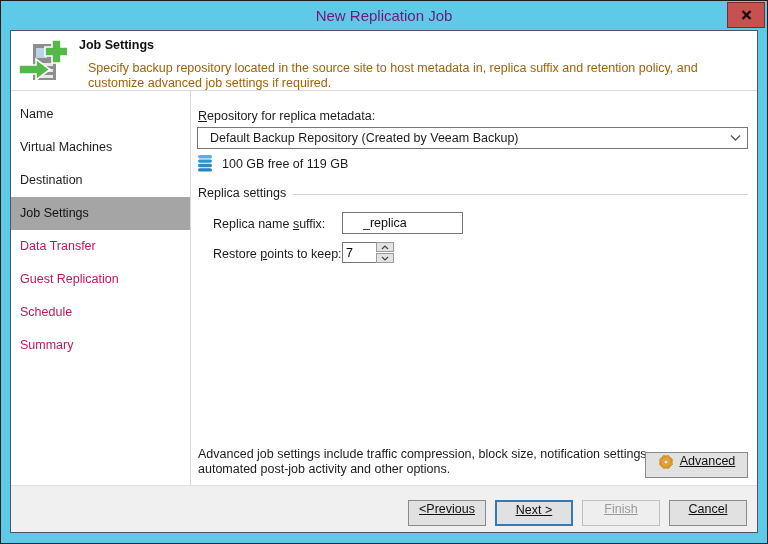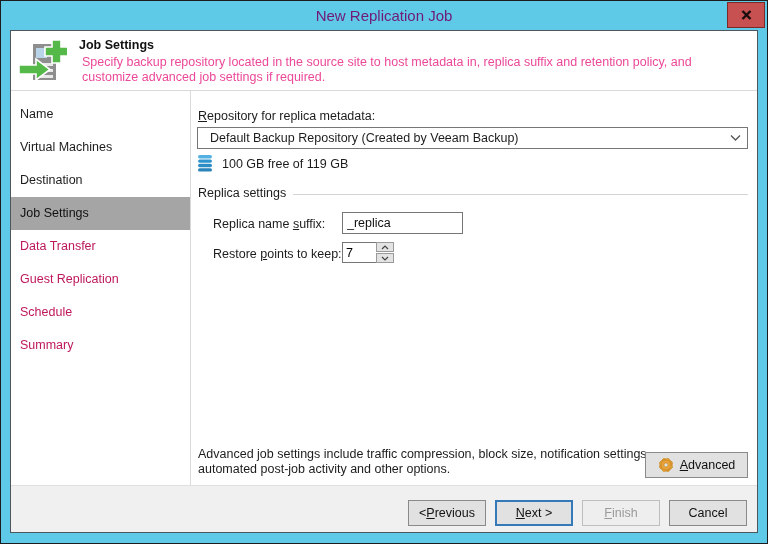--- a/index.html
+++ b/index.html
@@ -31,21 +31,21 @@
     position:absolute;left:9px;right:9px;top:29px;bottom:10px;
     background:#ffffff;border:1px solid #4d565c;
     display:flex;flex-direction:column;
   }
   .header{
     height:60px;flex:0 0 60px;background:#fff;border-bottom:1px solid #d9d9d9;
     display:flex;gap:12px;padding:5px 10px 0 8px;box-sizing:border-box;
   }
   .header-icon{flex:0 0 48px;padding-top:2px;}
   .header-text h1{margin:2px 0 3px 0;font-size:12.5px;font-weight:bold;color:#111;}
-  .header-text p{margin:3px;max-width:655px;line-height:15px;color:#ec4899;}
+  .header-text p{margin:9px;max-width:655px;line-height:15px;color:#a16207;}
 
   .body{flex:1;display:flex;min-height:0;}
   .sidebar{width:180px;flex:0 0 180px;border-right:1px solid #d9d9d9;padding-top:7px;box-sizing:border-box;}
   .nav-item{height:33px;line-height:33px;padding-left:9px;}
   .nav-item.done{color:#1c1c1c;}
   .nav-item.active{background:#a5a5a5;color:#111;}
   .nav-item.upcoming{color:#be185d;}
 
   .main{flex:1;position:relative;}
   .abs{position:absolute;}
@@ -57,36 +57,37 @@
     padding:0 6px 0 12px;cursor:default;
   }
   .combobox .value{flex:1;white-space:nowrap;overflow:hidden;}
   .freespace{left:7px;top:64px;display:flex;align-items:center;gap:10px;}
   .group-row{left:7px;right:9px;top:95px;display:flex;align-items:center;}
   .group-row .gtitle{margin-right:7px;white-space:nowrap;}
   .group-row .gline{flex:1;height:1px;background:#d4d4d4;margin-top:2px;}
 
   .textbox{
     box-sizing:border-box;border:1px solid #767676;background:#fff;
-    font:inherit;color:#111;padding:1px 4px;outline:none;
+    font:inherit;color:#111;padding:1px 20px;outline:none;
   }
   .suffix-input{left:151px;top:121px;width:121px;height:22px;}
   .spinner{left:151px;top:151px;width:54px;height:21px;display:flex;box-sizing:border-box;}
   .spinner input{width:34px;height:100%;border:1px solid #767676;border-right:none;box-sizing:border-box;font:inherit;padding:1px 3px;outline:none;}
   .spin-btns{display:flex;flex-direction:column;width:18px;gap:1px;}
   .spin-btn{
     flex:1;background:#e3e3e3;border:1px solid #9a9a9a;box-sizing:border-box;
     display:flex;align-items:center;justify-content:center;cursor:default;
   }
 
   .advanced-note{left:7px;top:356px;width:468px;line-height:14.5px;color:#1c1c1c;}
   .btn{
     box-sizing:border-box;background:#e1e1e1;border:1px solid #8a8a8a;
-    font:inherit;color:#111;display:flex;align-items:center;justify-content:center;
+    font:inherit;color:#111;display:flex;align-items:flex-start;justify-content:center;
     cursor:default;
+    text-decoration:underline;
   }
   .advanced-btn{left:454px;top:361px;width:103px;height:26px;gap:6px;}
 
   .footer{
     flex:0 0 46px;height:46px;background:#f0f0f0;border-top:1px solid #dfdfdf;
     position:relative;
   }
   .footer .btn{position:absolute;top:14px;width:78px;height:26px;}
   .btn-previous{left:397px;}
   .btn-next{left:484px;border:2px solid #3579b8;}

